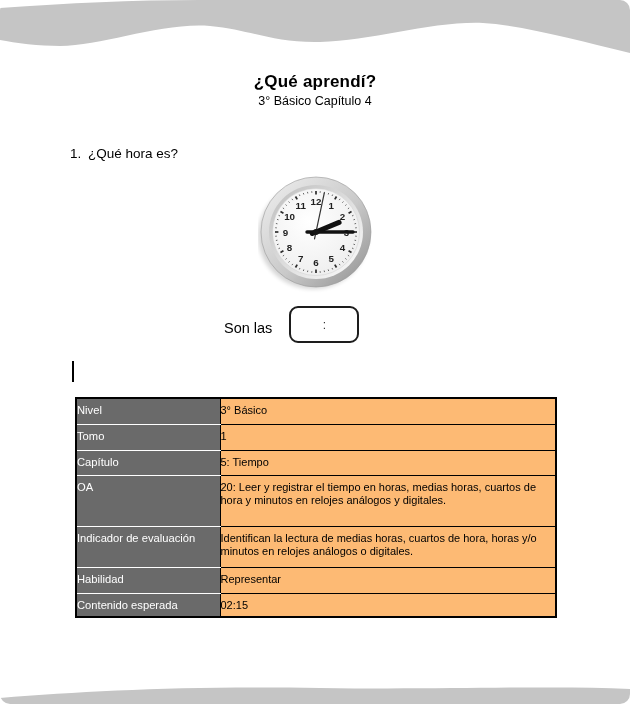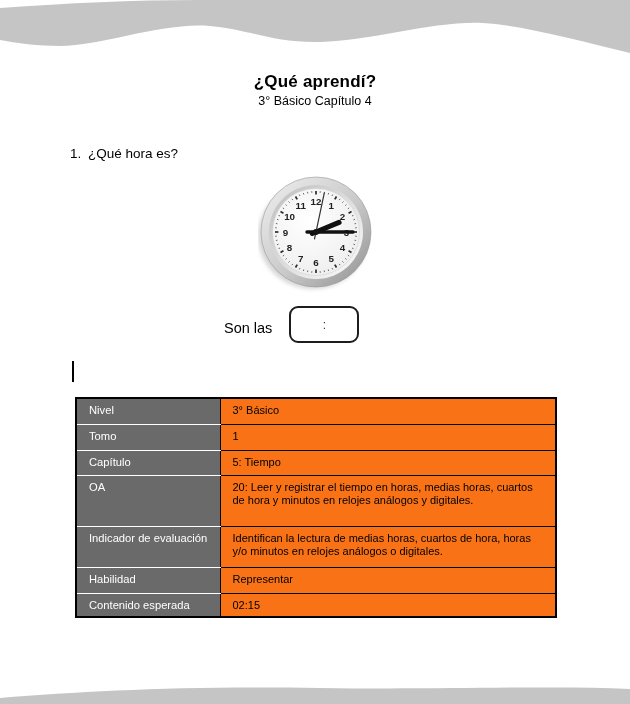--- a/index.html
+++ b/index.html
@@ -1,18 +1,18 @@
 <!DOCTYPE html>
 <html style="--wave: #c5c5c5; --table-label-bg: #6a6a6a; --table-label-text: #ffffff; --table-border: #000000;"><head>
 <meta charset="utf-8">
 <style>
   html,body{margin:0;padding:0;background:#fff;}
   .page{
     position:relative;width:630px;height:704px;background:#fff;overflow:hidden;
-    font-family:"Liberation Sans","DejaVu Sans",sans-serif;color:#000;
+    font-family:"Liberation Sans","DejaVu Sans",sans-serif;color:#000;border-radius:10px;
   }
   .wave-svg{position:absolute;left:0;top:0;display:block;}
   .footer-svg{position:absolute;left:0;bottom:0;display:block;}
   .title-block{position:absolute;left:0;top:72px;width:630px;text-align:center;}
   .title{font-size:17px;font-weight:bold;letter-spacing:.2px;}
   .subtitle{font-size:12.5px;margin-top:2px;}
   .question-line{position:absolute;left:70px;top:146px;font-size:13.5px;}
   .q-number{display:inline-block;}
   .q-text{display:inline-block;margin-left:3px;}
   .clock-wrap{position:absolute;left:258px;top:174px;width:120px;height:120px;}
@@ -23,27 +23,27 @@
     width:66px;height:33px;border:2px solid #1d1d1d;border-radius:9px;
     display:flex;align-items:center;justify-content:center;background:#fff;
   }
   .answer-box span{font-size:12px;color:#333;}
   .text-cursor{position:absolute;left:72px;top:361px;width:1.5px;height:21px;background:#000;}
   .info-table{
     position:absolute;left:75px;top:397px;width:480px;
     border-collapse:collapse;table-layout:fixed;
     font-size:11px;line-height:13.5px;
   }
-  .info-table td{vertical-align:top;padding:5px 8px 3px 12px;box-sizing:border-box;overflow:hidden;}
+  .info-table td{vertical-align:top;padding:5px 8px 3px 0;box-sizing:border-box;overflow:hidden;}
   .label-cell{
     width:144px;background:var(--table-label-bg,#6a6a6a);color:var(--table-label-text,#fff);
     border-top:1px solid #fff;border-bottom:1px solid #fff;border-right:1px solid #000;
     font-size:11.2px;
   }
-  .value-cell{width:336px;border:1px solid #000;background:#f97316;}
+  .value-cell{width:336px;border:1px solid #000;background:#fdba74;}
   .info-table{border:2px solid #000;}
   tr.r0 td{height:26px;} tr.r1 td{height:26px;} tr.r2 td{height:25px;}
   tr.r3 td{height:51px;} tr.r4 td{height:25px;} tr.r5 td{height:41px;}
   tr.r6 td{height:26px;} tr.r7 td{height:24px;}
 </style>
 </head>
 <body>
 
 <div class="page">
 

